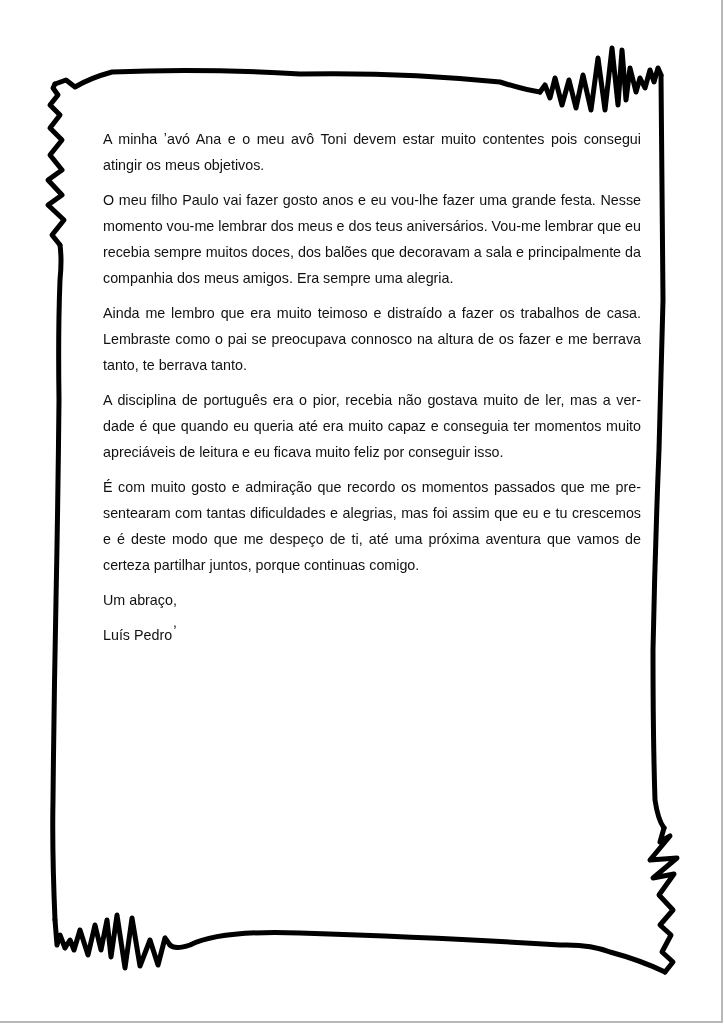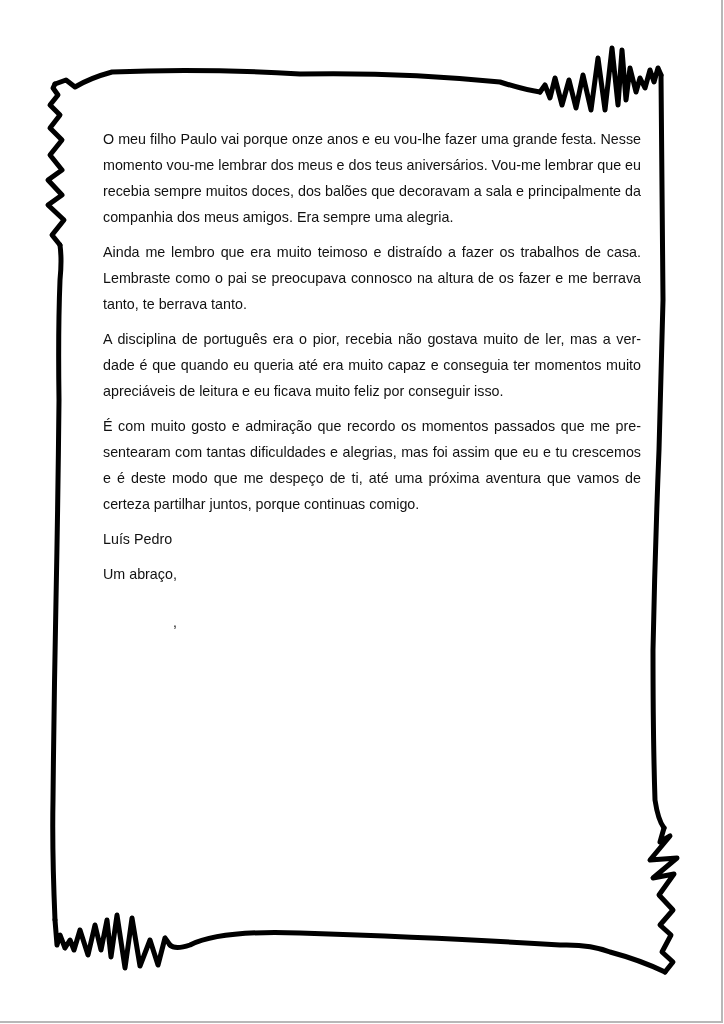--- a/index.html
+++ b/index.html
@@ -49,22 +49,23 @@
 
       <path d="M170,945 L165,938 L158,965 L150,940 L140,966 L132,918 L125,968 L117,915 L111,957 L107,920 L101,950 L95,925 L88,955 L80,930 L74,950 L70,940 L65,948 L60,935 L57,945 L55,920"></path>
 
       <path d="M55,920 Q52,850 53,800 Q54,700 56,600 Q58,500 59,400 Q58,330 60,280 Q62,260 60,245"></path>
 
       <path d="M60,245 L52,235 L64,220 L48,205 L62,195 L48,180 L62,170 L50,155 L62,140 L50,128 L60,115 L50,105 L58,95 L53,88 L55,84"></path>
     </g>
   </svg>
 
   <div class="letter">
-    <p>O meu filho Paulo vai porque onze anos e eu vou-lhe fazer uma grande festa. Nesse momento vou-me lembrar dos meus e dos teus aniversários. Vou-me lembrar que eu recebia sempre muitos doces, dos balões que decoravam a sala e principal­mente da companhia dos meus amigos. Era sempre uma alegria.</p>
+    <p>A minha ʼavó Ana e o meu avô Toni devem estar muito contentes pois consegui atingir os meus objetivos.</p>
+    <p>O meu filho Paulo vai fazer gosto anos e eu vou-lhe fazer uma grande festa. Nesse momento vou-me lembrar dos meus e dos teus aniversários. Vou-me lembrar que eu recebia sempre muitos doces, dos balões que decoravam a sala e principal­mente da companhia dos meus amigos. Era sempre uma alegria.</p>
     <p>Ainda me lembro que era muito teimoso e distraído a fazer os trabalhos de casa. Lembraste como o pai se preocupava connosco na altura de os fazer e me berra­va tanto, te berrava tanto.</p>
     <p>A disciplina de português era o pior, recebia não gostava muito de ler, mas a ver­dade é que quando eu queria até era muito capaz e conseguia ter momentos mui­to apreciáveis de leitura e eu ficava muito feliz por conseguir isso.</p>
     <p>É com muito gosto e admiração que recordo os momentos passados que me pre­sentearam com tantas dificuldades e alegrias, mas foi assim que eu e tu cresce­mos e é deste modo que me despeço de ti, até uma próxima aventura que vamos de certeza partilhar juntos, porque continuas comigo.</p>
+    <p class="line">Um abraço,</p>
     <p class="line">Luís Pedro</p>
-    <p class="line">Um abraço,</p>
   </div>
 
   <div class="stray">,</div>
 </div>
 
 </body></html>

